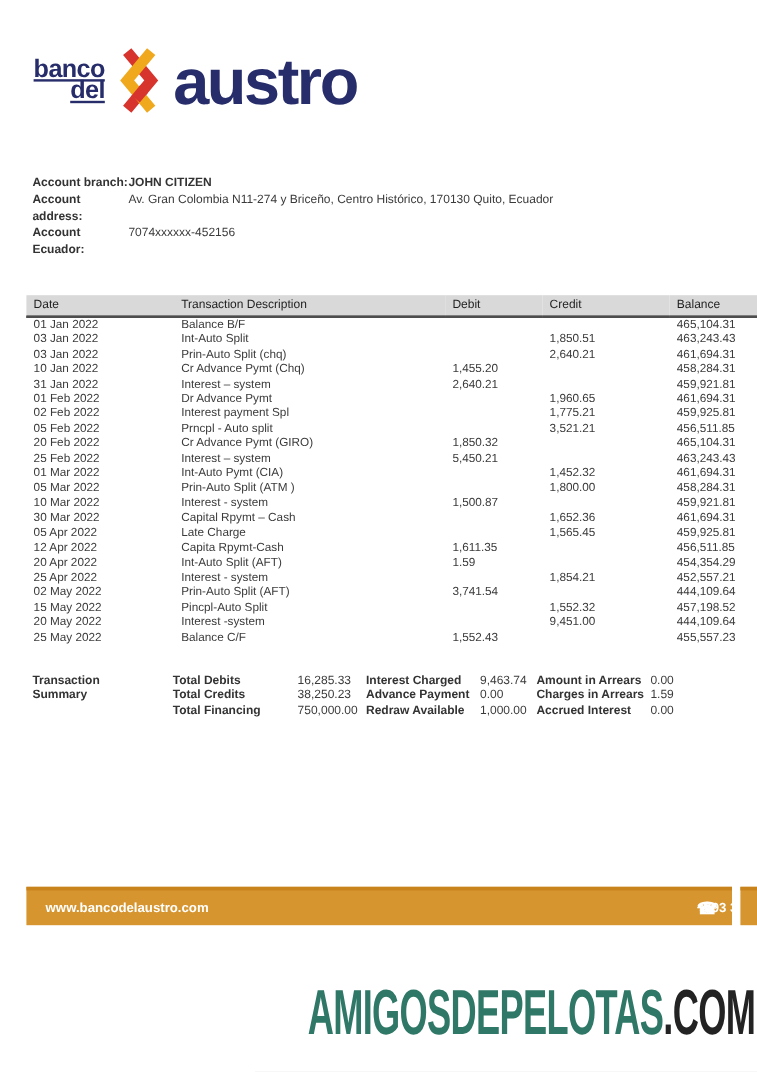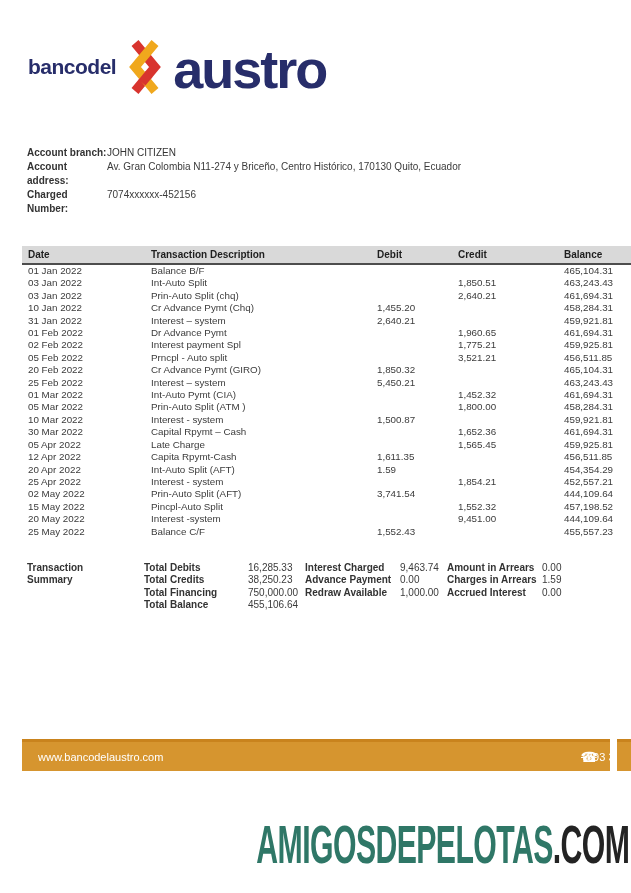--- a/index.html
+++ b/index.html
@@ -3,37 +3,37 @@
 <meta charset="utf-8">
 <style>
   html,body{margin:0;padding:0;background:#f2f2f2;}
   .page{
     position:relative;width:631px;height:893px;background:#ffffff;
     font-family:"Liberation Sans",sans-serif;overflow:hidden;margin:0 auto;
     color:#3b3b3b;
   }
   
   .logo{position:absolute;left:28px;top:38px;display:flex;align-items:center;height:58px;}
-  .logo-stack{display:flex;align-items:flex-end;
-    color:var(--navy,#272d6a);font-weight:bold;font-size:21px;line-height:0.86;letter-spacing:-0.5px;}
+  .logo-stack{display:flex;flex-direction:column;align-items:flex-end;
+    color:var(--navy,#272d6a);font-weight:bold;font-size:21px;line-height:0.86;letter-spacing:-0.5px;text-decoration:underline;}
   .logo-icon{margin:0 8px 0 9px;}
   .st-red{stroke:var(--red,#d8342e);}
   .st-yellow{stroke:var(--yellow,#f0a81d);}
   .logo-austro{font-size:54px;font-weight:bold;color:var(--navy,#272d6a);
     letter-spacing:-2px;line-height:1;margin-top:4px;}
   
   .account-info{position:absolute;left:27px;top:146px;font-size:10px;}
   .acct-row{display:flex;line-height:14px;}
   .acct-label{width:80px;font-weight:bold;color:#333;}
   .acct-value{color:#3b3b3b;white-space:nowrap;}
-  .acct-value.b{font-weight:normal;color:#333;}
+  .acct-value.b{font-weight:bold;color:#333;}
   
   .txn-table{position:absolute;left:22px;top:246px;width:586px;border-collapse:collapse;
     table-layout:fixed;font-size:9.8px;color:#3b3b3b;}
-  .txn-table th{background:var(--table-header-bg,#d9d9d9);font-weight:bold;text-align:left;
+  .txn-table th{background:var(--table-header-bg,#d9d9d9);font-weight:normal;text-align:left;
     height:17px;padding:0 0 0 6px;border-bottom:2px solid #4d4d4d;font-size:10px;color:#1f1f1f;}
   .txn-table td{padding:0 0 0 6px;height:12.4px;line-height:12.4px;white-space:nowrap;overflow:hidden;}
   .col-date{width:117px;}
   .col-desc{width:220px;}
   .col-debit{width:75px;}
   .col-credit{width:100px;}
   .col-balance{width:74px;}
   
   .summary{position:absolute;left:27px;top:562px;font-size:10px;}
   .sum-row{display:flex;line-height:12.4px;}
@@ -41,21 +41,21 @@
   .sc0{width:117px;font-weight:bold;color:#333;}
   .sc1{width:104px;font-weight:bold;color:#333;}
   .sc2{width:57px;}
   .sc3{width:95px;font-weight:bold;color:#333;}
   .sc4{width:47px;}
   .sc5{width:95px;font-weight:bold;color:#333;}
   .sc6{width:50px;}
   
   .footer-bar{position:absolute;left:22px;top:739px;width:588px;height:32px;
     background:var(--footer-bar,#d6952f);border-top:3px solid var(--footer-bar-edge,#c9831d);
-    box-sizing:border-box;color:#fff;font-weight:normal;font-size:11px;}
+    box-sizing:border-box;color:#fff;font-weight:bold;font-size:11px;}
   .footer-bar span{position:absolute;top:50%;transform:translateY(-50%);white-space:nowrap;}
   .f-web{left:16px;}
   .f-addr{left:184px;margin-top:44px;}
   .f-phone{right:12px;display:flex;align-items:center;gap:7px;}
   .f-phone-icon{position:static !important;transform:none !important;font-size:14px;line-height:1;}
   .footer-tab{position:absolute;left:617px;top:739px;width:14px;height:32px;
     background:var(--footer-bar,#d6952f);border-top:3px solid var(--footer-bar-edge,#c9831d);
     box-sizing:border-box;}
   
   .watermark{position:absolute;top:816px;right:2px;font-weight:bold;font-size:53px;
@@ -85,21 +85,21 @@
   <div class="account-info">
       <div class="acct-row">
         <div class="acct-label">Account branch:</div>
         <div class="acct-value b">JOHN CITIZEN</div>
       </div>
       <div class="acct-row">
         <div class="acct-label">Account address:</div>
         <div class="acct-value">Av. Gran Colombia N11-274 y Briceño, Centro Histórico, 170130 Quito, Ecuador</div>
       </div>
       <div class="acct-row">
-        <div class="acct-label">Charged Number:</div>
+        <div class="acct-label">Account Ecuador:</div>
         <div class="acct-value">7074xxxxxx-452156</div>
       </div>
     </div>
 
   <table class="txn-table">
     <thead>
       <tr>
           <th class="col-date">Date</th>
           <th class="col-desc">Transaction Description</th>
           <th class="col-debit">Debit</th>
@@ -286,29 +286,20 @@
       </div>
       <div class="sum-row">
         <div class="sc sc0"></div>
         <div class="sc sc1">Total Financing</div>
         <div class="sc sc2">750,000.00</div>
         <div class="sc sc3">Redraw Available</div>
         <div class="sc sc4">1,000.00</div>
         <div class="sc sc5">Accrued Interest</div>
         <div class="sc sc6">0.00</div>
       </div>
-      <div class="sum-row">
-        <div class="sc sc0"></div>
-        <div class="sc sc1">Total Balance</div>
-        <div class="sc sc2">455,106.64</div>
-        <div class="sc sc3"></div>
-        <div class="sc sc4"></div>
-        <div class="sc sc5"></div>
-        <div class="sc sc6"></div>
-      </div>
     </div>
 
   <div class="footer-bar">
     <span class="f-web">www.bancodelaustro.com</span>
     <span class="f-addr">Quito 17-19 y Guayaquil Sucursal Latacunga</span>
     <span class="f-phone">
       <span class="f-phone-icon">☎</span>
       <span>+593 3-281-2730</span>
     </span>
   </div>

